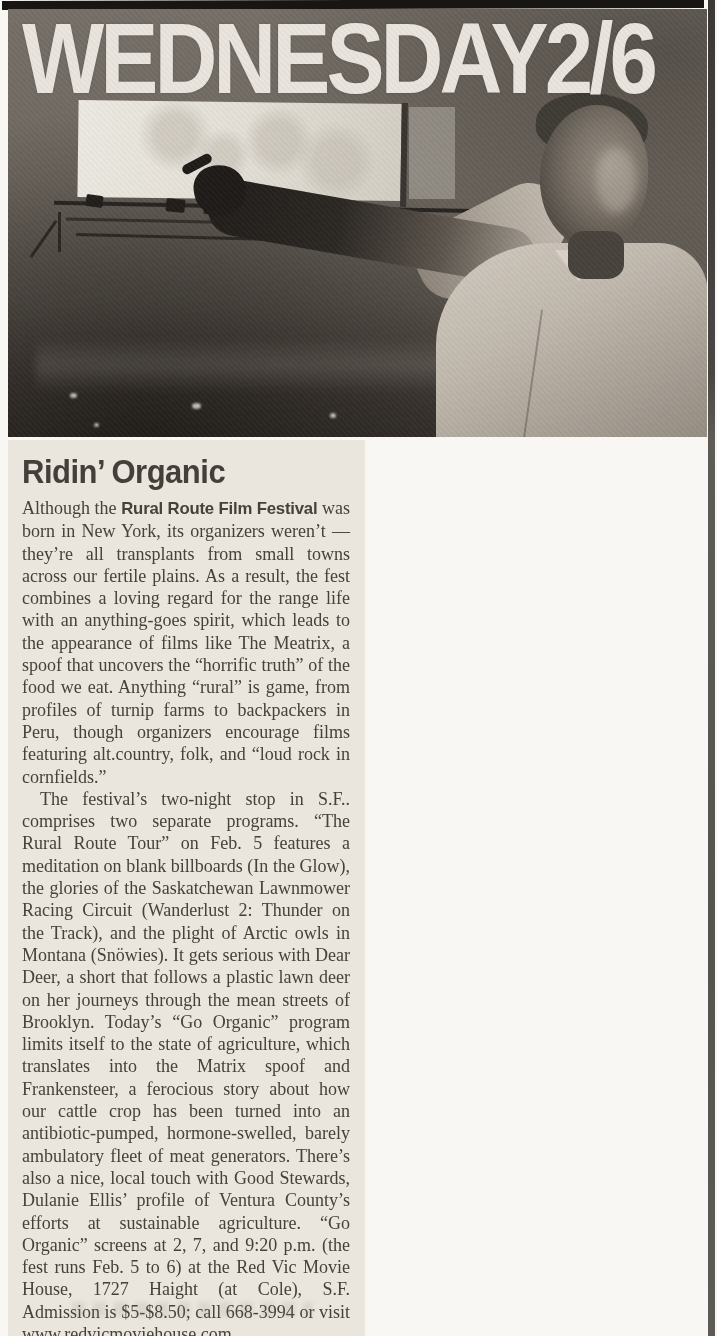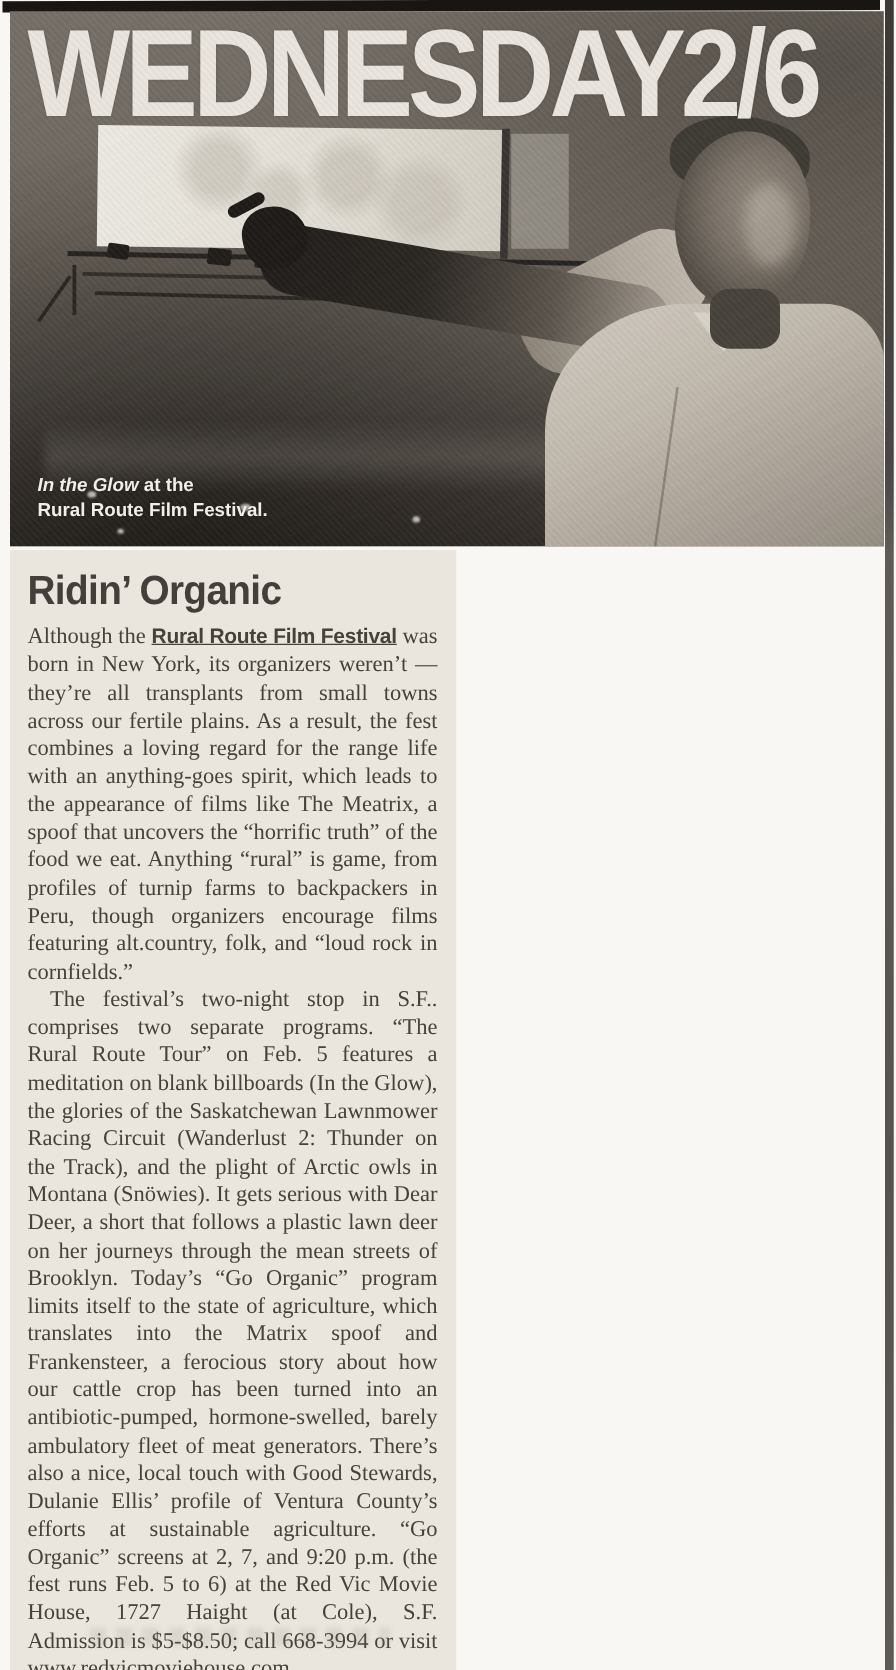--- a/index.html
+++ b/index.html
@@ -93,21 +93,21 @@
   .column{position:absolute;left:8px;top:440px;width:357px;height:920px;background:var(--article_bg);
           border-radius:0 0 10px 4px;}
   .headline{font-family:"Liberation Sans",sans-serif;font-weight:800;font-size:31px;line-height:1.0;
             letter-spacing:-0.5px;color:var(--headline_color);transform:scaleY(1.05);transform-origin:0 0;
             margin:16px 14px 10px 14px;}
   .body-text{margin:0 15px 0 14px;font-size:18px;line-height:22.3px;color:var(--body_color);
              text-align:justify;}
   .body-text p{margin:0;}
   .body-text p.indent{text-indent:18px;}
   .seg-italic{}
-  .seg-bold-sans{font-family:"Liberation Sans",sans-serif;font-weight:700;font-size:.93em;letter-spacing:-.2px;text-decoration:underline;}
+  .seg-bold-sans{font-family:"Liberation Sans",sans-serif;font-weight:700;font-size:.93em;letter-spacing:-.2px;}
   .bleedthrough{position:absolute;left:64px;top:862px;width:240px;height:15px;opacity:.5;
           background:repeating-linear-gradient(90deg,rgba(125,130,112,.28) 0 13px,rgba(125,130,112,0) 13px 21px);
           filter:blur(2px);}
 </style>
 </head>
 <body>
 
 <div class="page">
 
   <div class="top-rule"></div>
@@ -139,24 +139,20 @@
     <div class="man-shirt"></div>
     <div class="man-collar"></div>
     <div class="shirt-placket"></div>
     <div class="man-hair"></div>
     <div class="man-head"></div>
     <div class="man-face-light"></div>
     <div class="man-neck"></div>
 
     <div class="masthead"><span>WEDNESDAY</span><span>2/6</span></div>
 
-    <div class="caption">
-      <span class="cap-title">In the Glow</span><span> at the</span><br>
-      <span>Rural Route Film Festival.</span>
-    </div>
   </div>
 
   <div class="column">
     <h1 class="headline">Ridin’ Organic</h1>
     <div class="body-text">
       <p><span class="seg-normal">Although the </span><span class="seg-bold-sans">Rural Route Film Festival</span><span class="seg-normal"> was born in New York, its organizers weren’t — they’re all transplants from small towns across our fertile plains. As a result, the fest combines a loving regard for the range life with an anything-goes spirit, which leads to the appearance of films like </span><span class="seg-italic">The Meatrix</span><span class="seg-normal">, a spoof that uncovers the “horrific truth” of the food we eat. Anything “rural” is game, from profiles of turnip farms to backpackers in Peru, though organizers encourage films featuring alt.country, folk, and “loud rock in cornfields.”</span></p>
       <p class="indent"><span class="seg-normal">The festival’s two-night stop in S.F.. comprises two separate programs. “The Rural Route Tour” on Feb. 5 features a meditation on blank billboards (</span><span class="seg-italic">In the Glow</span><span class="seg-normal">), the glories of the Saskatchewan Lawnmower Racing Circuit (</span><span class="seg-italic">Wanderlust 2: Thunder on the Track</span><span class="seg-normal">), and the plight of Arctic owls in Montana (</span><span class="seg-italic">Snöwies</span><span class="seg-normal">). It gets serious with </span><span class="seg-italic">Dear Deer</span><span class="seg-normal">, a short that follows a plastic lawn deer on her journeys through the mean streets of Brooklyn. Today’s “Go Organic” program limits itself to the state of agriculture, which translates into the </span><span class="seg-italic">Matrix</span><span class="seg-normal"> spoof and </span><span class="seg-italic">Frankensteer</span><span class="seg-normal">, a ferocious story about how our cattle crop has been turned into an antibiotic-pumped, hormone-swelled, barely ambulatory fleet of meat generators. There’s also a nice, local touch with </span><span class="seg-italic">Good Stewards</span><span class="seg-normal">, Dulanie Ellis’ profile of Ventura County’s efforts at sustainable agriculture. “Go Organic” screens at 2, 7, and 9:20 p.m. (the fest runs Feb. 5 to 6) at the Red Vic Movie House, 1727 Haight (at Cole), S.F. Admission is $5-$8.50; call 668-3994 or visit www.redvicmoviehouse.com.</span></p>
     </div>
 
     <div class="bleedthrough"></div>

